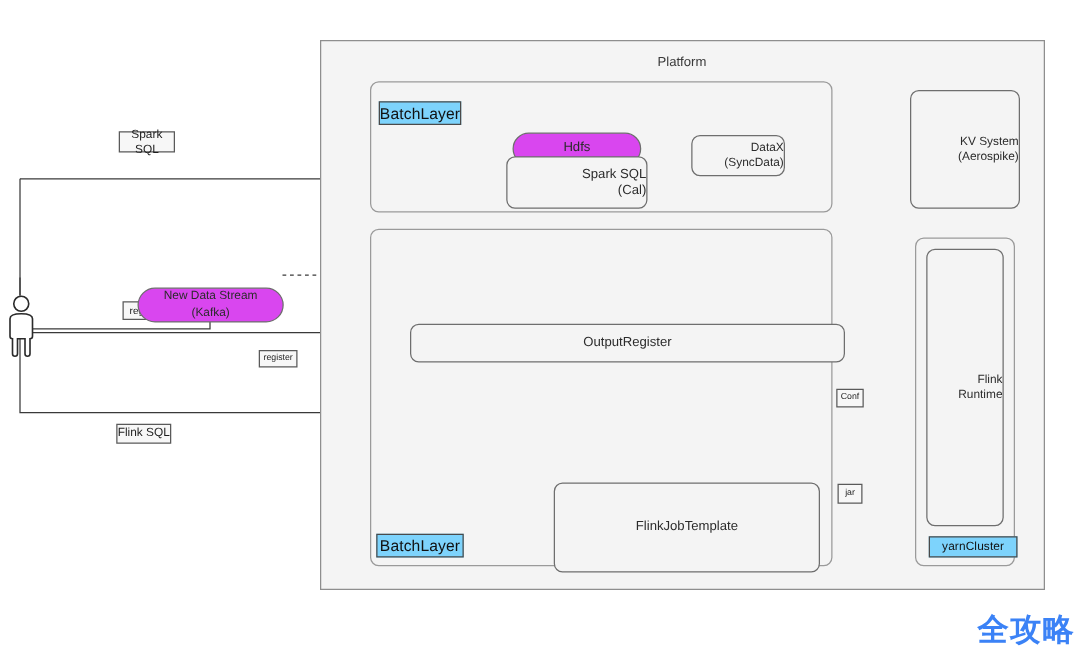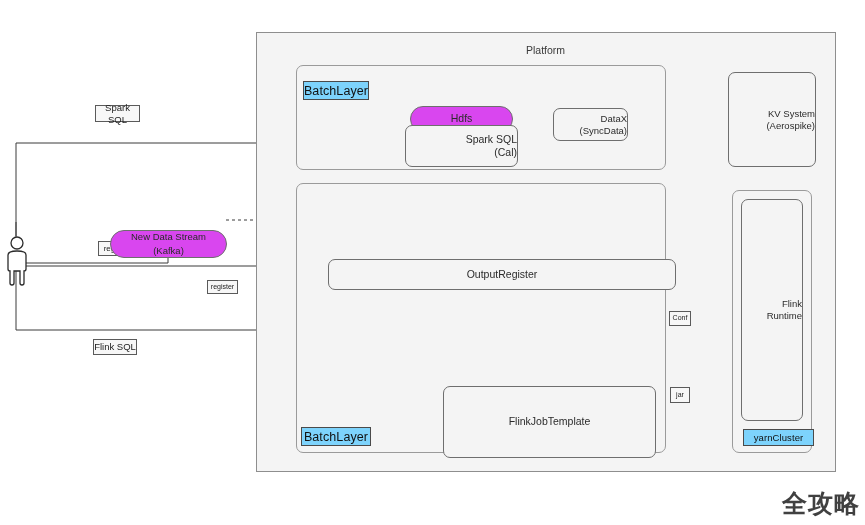--- a/index.html
+++ b/index.html
@@ -93,21 +93,21 @@
   .t10 { font-size: 9.5px; }
   .t11 { font-size: 10.5px; }
   .actor {
     position: absolute;
   }
   .watermark {
     position: absolute;
     font-family: "DejaVu Sans", sans-serif;
     font-weight: bold;
     font-size: 25px;
-    color: #404040;
+    color: #3b82f6;
     letter-spacing: 1px;
     text-shadow: 0 1px 0 rgba(255,255,255,.8);
   }
 </style>
 </head>
 <body>
 
 <div id="canvas">
 
   <svg id="wires" viewBox="0 0 865 525">

